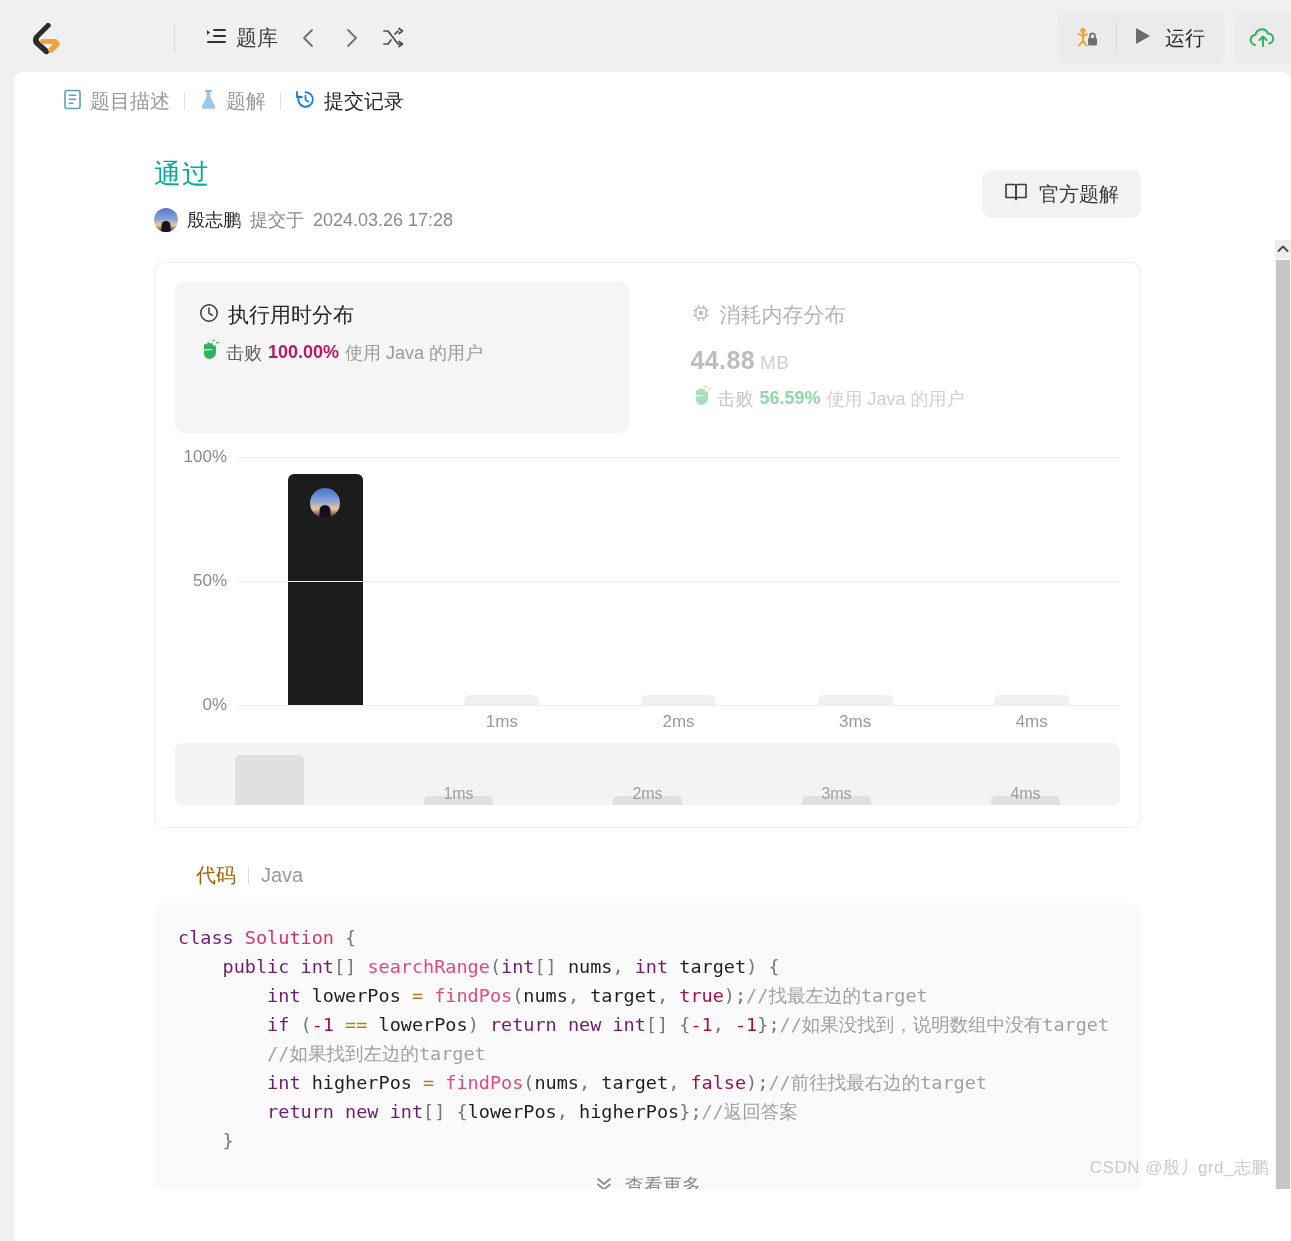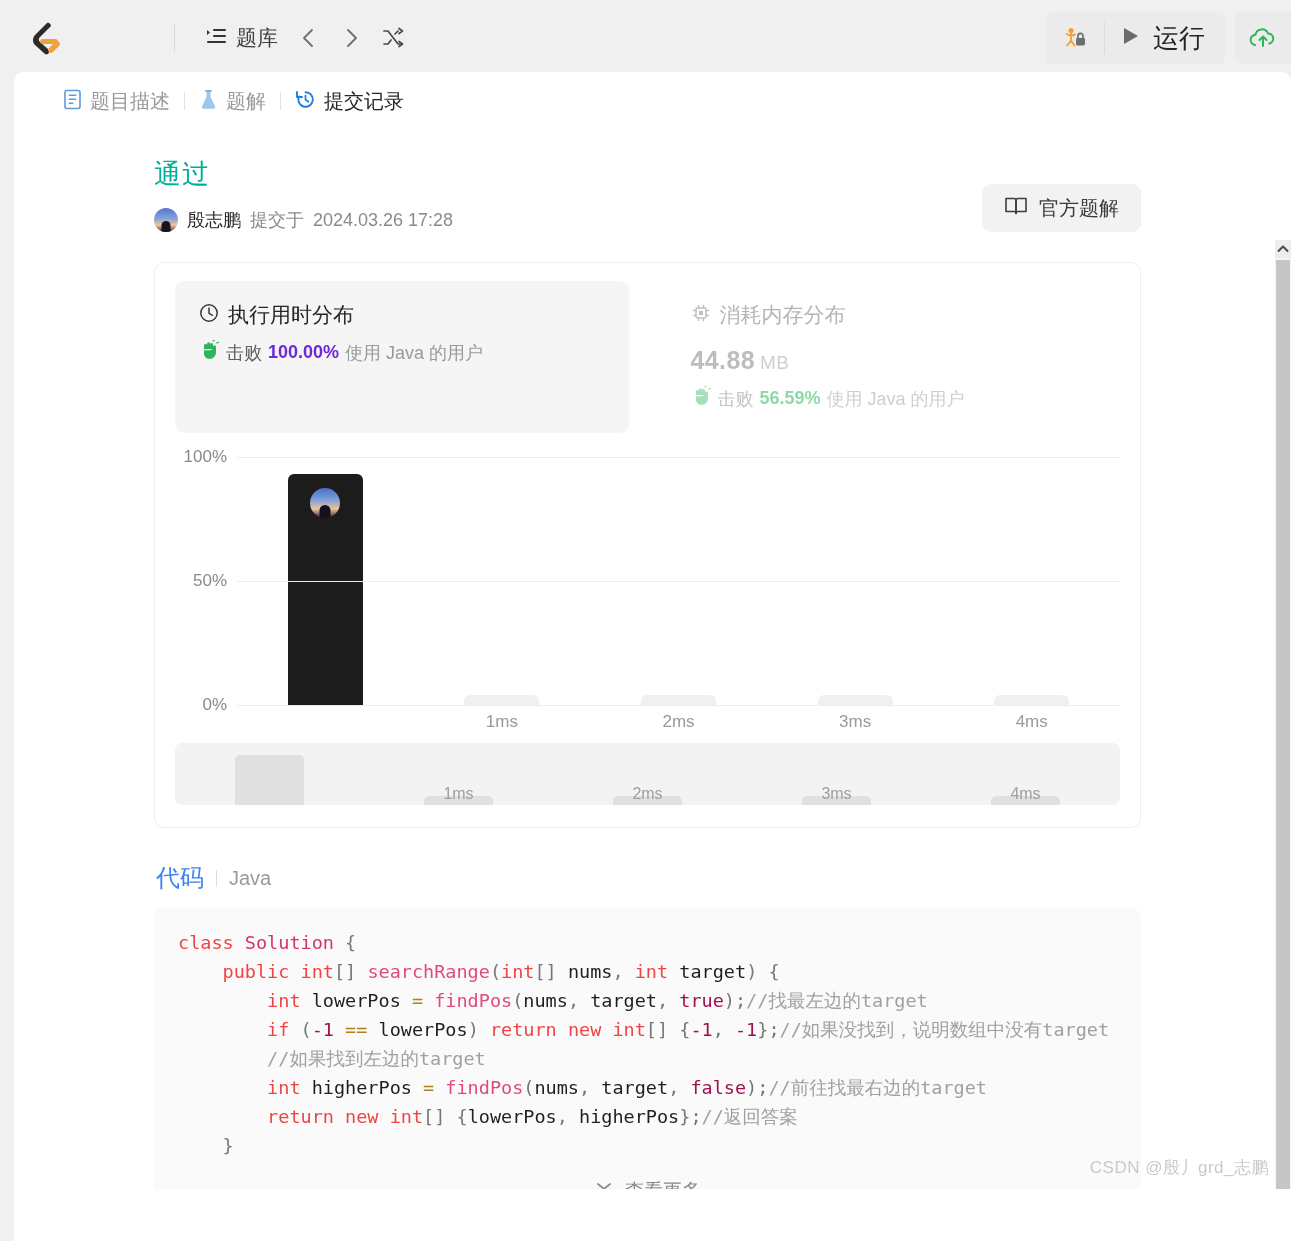--- a/index.html
+++ b/index.html
@@ -36,21 +36,21 @@
     display: flex; align-items: stretch; gap: 0;
   }
   .run-group {
     background: #ebebeb; border-radius: 7px; display: flex; align-items: stretch;
     height: 52px; overflow: hidden;
   }
   .run-group > div { display: flex; align-items: center; justify-content: center; cursor: pointer; }
   .debug-btn { width: 58px; }
   .grp-sep { width: 1px; background: #dcdcdc; margin: 10px 0; }
   .run-btn { padding: 0 20px 0 14px; gap: 12px; }
-  .run-btn .label { font-size: 26px; color: #262626; }
+  .run-btn .label { font-size: 20px; color: #262626; }
   .submit-btn { width: 56px; margin-left: 10px; background: #ebebeb; border-radius: 7px 0 0 7px;
                 display: flex; align-items: center; justify-content: center; height: 52px; cursor: pointer; }
 
   
   .panel {
     position: absolute; left: 14px; top: 72px;
     width: 1277px; height: 1169px;
     background: #ffffff;
     border-radius: 9px 9px 0 0;
     overflow: hidden;
@@ -76,21 +76,21 @@
 
   
   .content {
     position: relative;
     height: 1059px;
     overflow: hidden;
     background: #fff;
   }
   .content-inner { padding: 26px 150px 0 140px; position: relative; }
 
-  .status-row { display: flex; align-items: flex-end; justify-content: space-between; }
+  .status-row { display: flex; align-items: center; justify-content: space-between; }
   .status-left { padding-left: 0; }
   .verdict { font-size: 27px; color: #00af9b; font-weight: 400; letter-spacing: 1px; }
   .submitter { display: flex; align-items: center; gap: 9px; margin-top: 16px; }
   .avatar-sm {
     width: 24px; height: 24px; border-radius: 50%; overflow: hidden; flex: none;
     background: linear-gradient(to bottom, #5577c9 0%, #7fa0dc 42%, #f0c59a 72%, #2a2440 100%);
     position: relative;
   }
   .avatar-sm::after {
     content: ""; position: absolute; left: 50%; bottom: 0; transform: translateX(-50%);
@@ -117,21 +117,21 @@
   .stat-box.active { background: #f5f5f5; }
   .stat-head { display: flex; align-items: center; gap: 9px; text-align: right; }
   .stat-head .t { font-size: 21px; color: #262626; }
   .stat-box.dim .stat-head .t { color: #b5b5b5; }
   .stat-value { margin-top: 17px; font-size: 25px; color: #1a1a1a; font-weight: bold; letter-spacing: .4px; }
   .stat-box.dim .stat-value { color: #bdbdbd; }
   .stat-value .unit { font-size: 19px; font-weight: normal; color: #8a8a8a; margin-left: 5px; }
   .stat-box.dim .stat-value .unit { color: #cfcfcf; }
   .stat-beat { margin-top: 11px; font-size: 18px; color: #606060; display: flex; align-items: center; gap: 6px; }
   .stat-box.dim .stat-beat { color: #c4c4c4; }
-  .stat-beat .pct { color: #6d28d9; font-weight: bold; }
+  .stat-beat .pct { color: #be185d; font-weight: bold; }
   .stat-box.dim .stat-beat .pct { color: #8ed9a8; }
   .stat-beat .muted { color: #9a9a9a; }
   .stat-box.dim .stat-beat .muted { color: #cfcfcf; }
 
   
   .chart-wrap { position: relative; margin-top: 24px; height: 272px; padding-left: 62px; }
   .y-axis { position: absolute; left: 0; top: 0; width: 58px; height: 248px; }
   .y-label { position: absolute; right: 6px; font-size: 17px; color: #8a8a8a; transform: translateY(-50%); }
   .plot { position: relative; height: 248px; border: 0; }
   .gridline { position: absolute; left: 0; right: 0; height: 1px; background: #ededed; }
@@ -155,33 +155,33 @@
 
   .minimap {
     margin-top: 14px; height: 62px; background: #f3f3f3; border-radius: 7px;
     position: relative; overflow: hidden;
   }
   .mini-bar { position: absolute; bottom: 0; background: #e0e0e0; border-radius: 5px 5px 0 0; }
   .mini-label { position: absolute; bottom: 2px; font-size: 16px; color: #9e9e9e; transform: translateX(-50%); }
 
   
   .code-head { margin-top: 34px; display: flex; align-items: center; gap: 12px; padding-left: 2px; }
-  .code-head .lbl { font-size: 24px; color: #3b82f6; }
+  .code-head .lbl { font-size: 20px; color: #a16207; margin-left: 40px; }
   .code-head .vsep { width: 1px; height: 17px; background: #dcdcdc; }
   .code-head .lang { font-size: 20px; color: #9a9a9a; }
   .code-box {
     margin-top: 14px; background: #fafafa; border-radius: 9px;
     padding: 20px 0 0 0; position: relative; overflow: hidden;
   }
   pre.code {
     font-family: "DejaVu Sans Mono", "Liberation Mono", monospace;
     font-size: 18.5px; line-height: 29px; color: #1f1f1f;
     padding: 0 24px; white-space: pre; overflow: hidden;
   }
-  .k  { color: #ef4444; }           
+  .k  { color: #701a75; }           
   .fn { color: #e04a7a; }           
   .ty { color: #d6336c; }           
   .num{ color: #a01050; }           
   .op { color: #b08020; }           
   .cm { color: #a0a0a0; }           
   .pn { color: #777777; }           
   .view-more {
     height: 62px; display: flex; align-items: center; justify-content: center;
     gap: 11px; color: #8a8a8a; font-size: 19px; cursor: pointer;
   }

